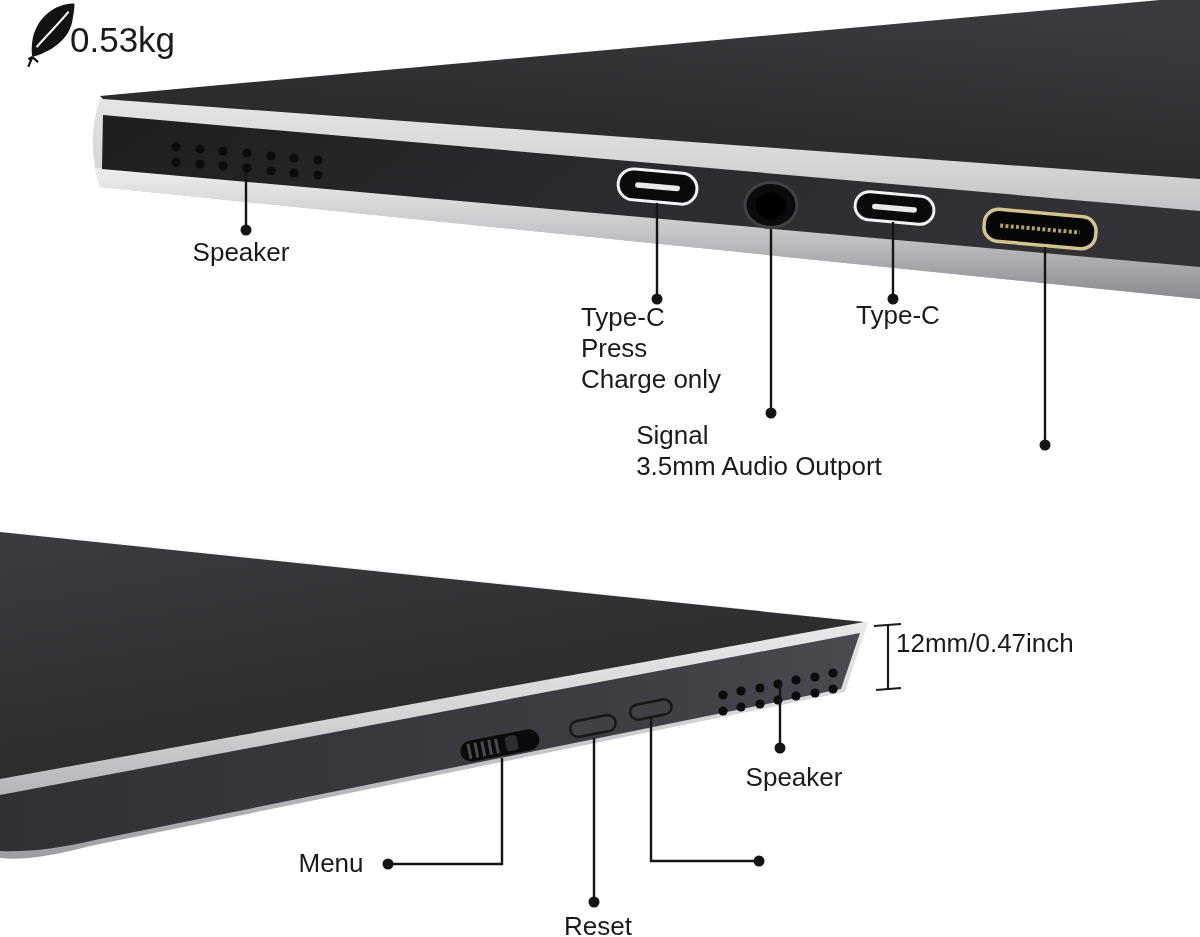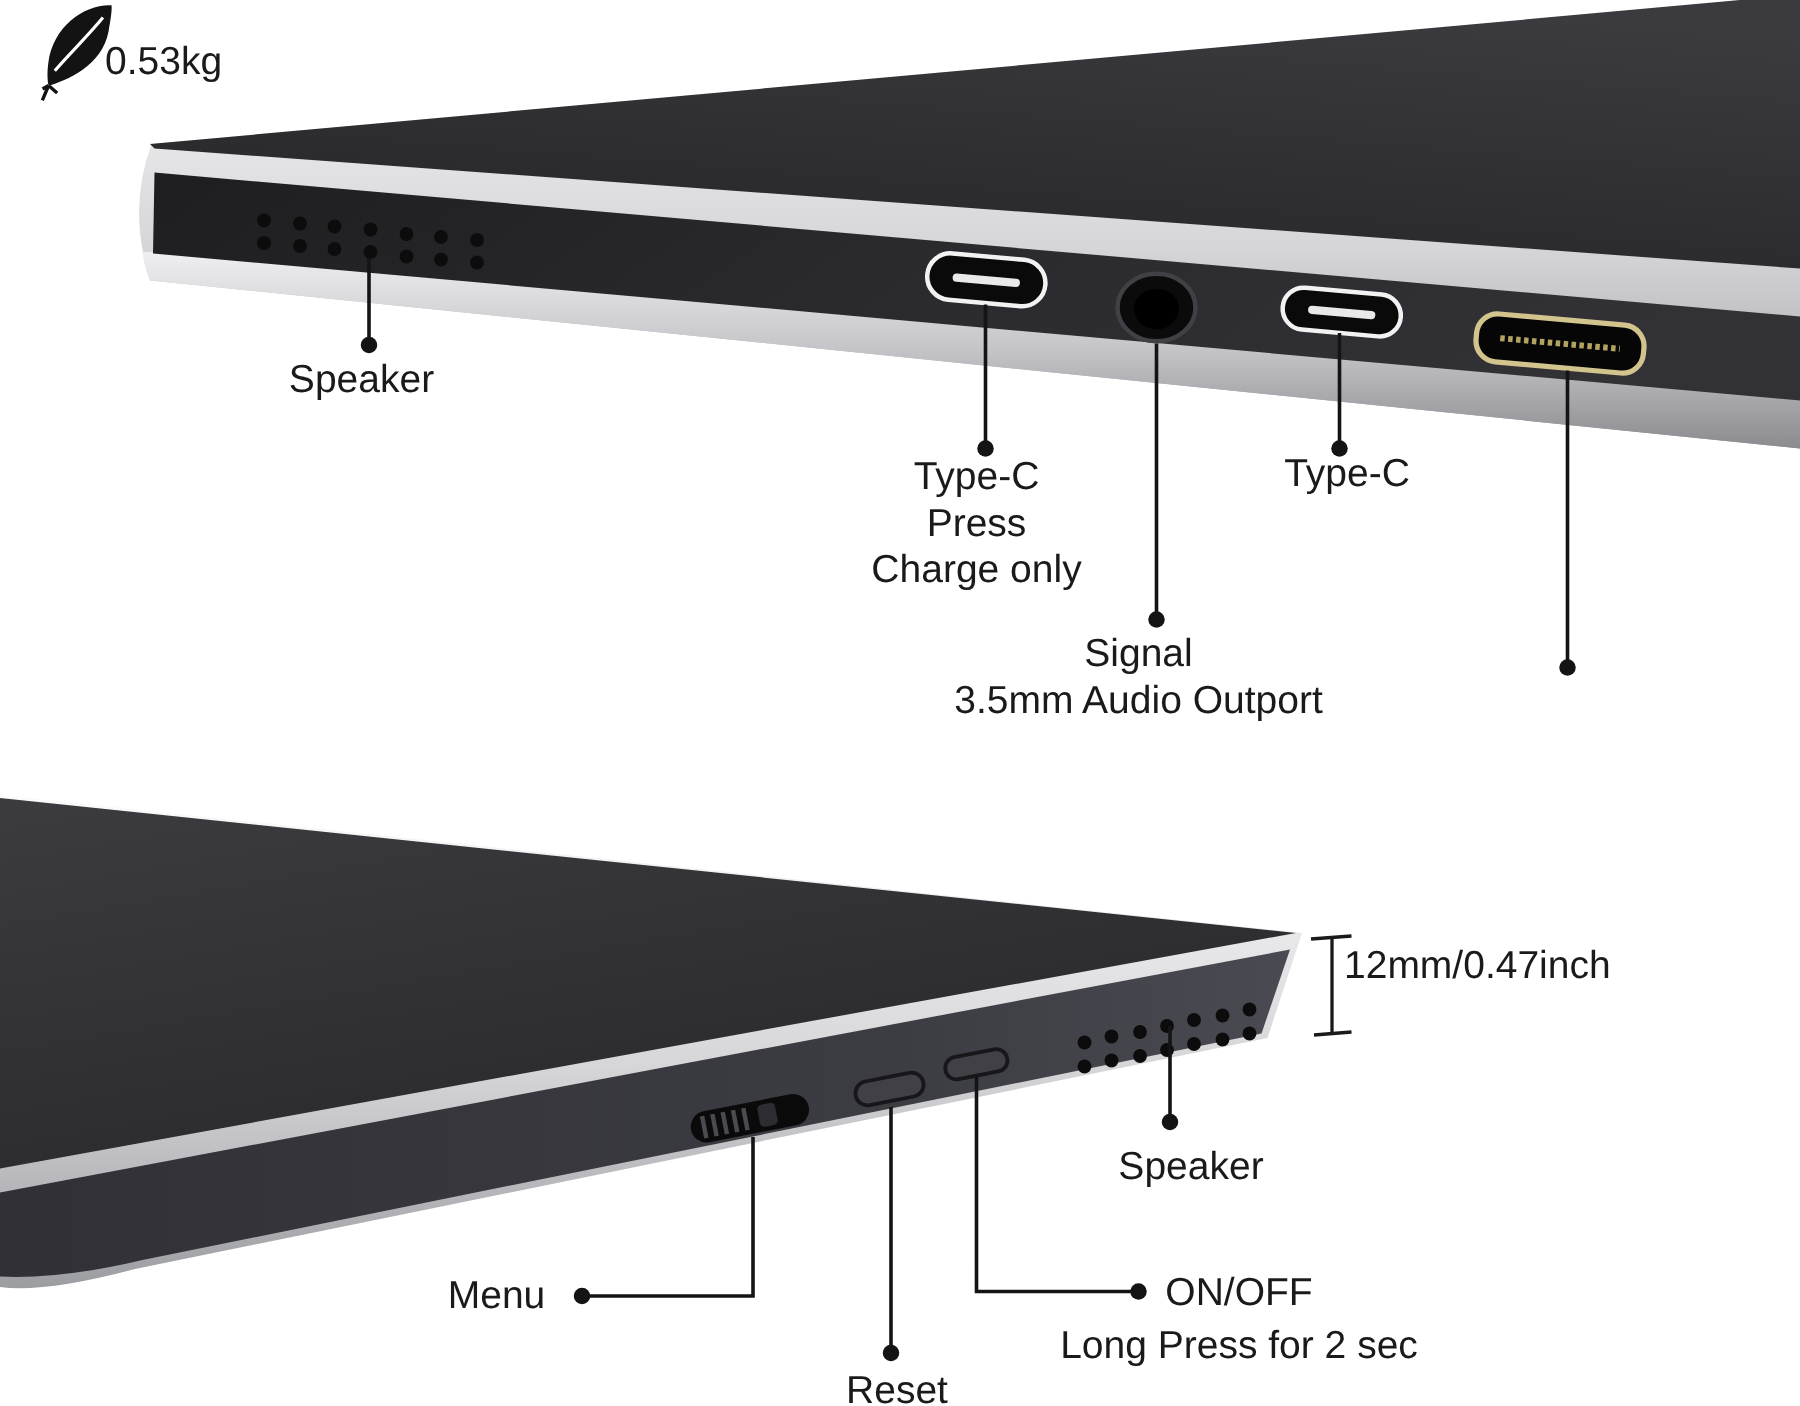--- a/index.html
+++ b/index.html
@@ -2,26 +2,26 @@
 <html><head>
 <meta charset="utf-8">
 <style>
   html,body{margin:0;padding:0;background:#ffffff;}
   .stage{
     position:relative;width:1200px;height:937px;background:#ffffff;overflow:hidden;
     font-family:"Liberation Sans","DejaVu Sans",sans-serif;color:#1a1a1a;
   }
   .scene{position:absolute;left:0;top:0;}
   .lbl{
-    position:absolute;text-align:center;font-size:26px;line-height:31px;
+    position:absolute;font-size:26px;line-height:31px;
     color:#1a1a1a;white-space:nowrap;
   }
   .lbl span{display:block;}
   .lbl.center{transform:translateX(-50%);}
-  .weight{font-size:26px;line-height:40px;text-align:right;}
+  .weight{font-size:35px;line-height:40px;text-align:right;}
   .dim{font-size:26px;text-align:left;}
   .hdmi-lh{line-height:29px;}
   .onoff-lh{line-height:35px;}
   .menu-lh{line-height:30px;}
 </style>
 </head>
 <body>
 
 <div class="stage">
 
@@ -239,18 +239,14 @@
   </div>
 
   <div class="lbl center menu-lh" style="left:331px;top:848px;">
     <span>Menu</span>
   </div>
 
   <div class="lbl center" style="left:598px;top:911px;">
     <span>Reset</span>
   </div>
 
-  <div class="lbl center onoff-lh" style="left:826px;top:844px;">
-    <span>ON/OFF</span>
-    <span>Long Press for 2 sec</span>
-  </div>
 
 </div>
 
 </body></html>

